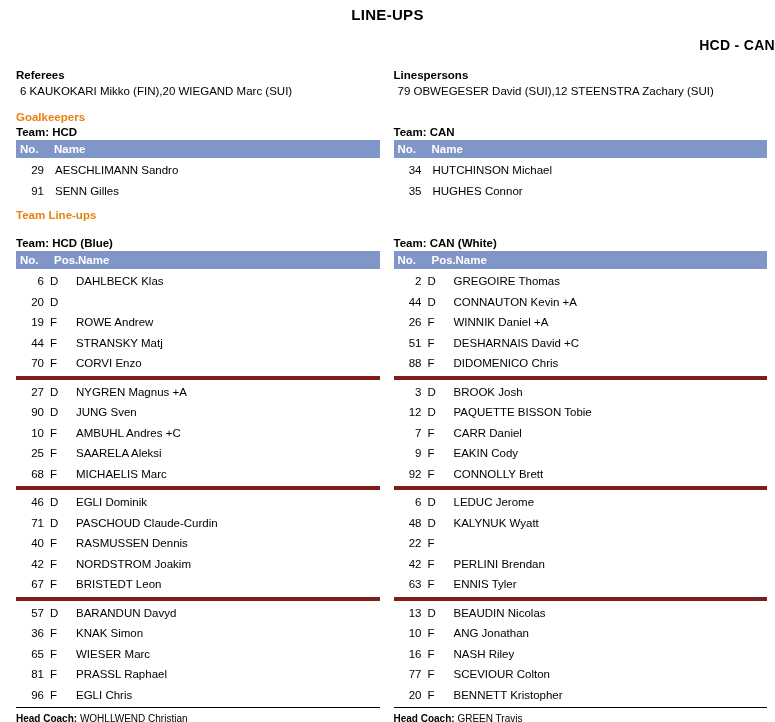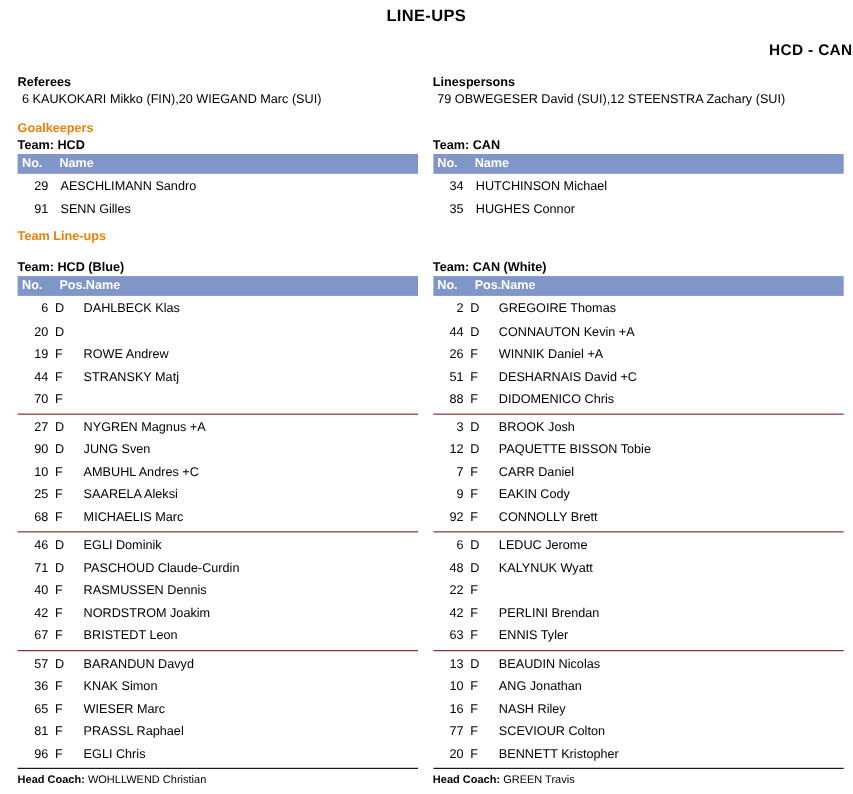--- a/index.html
+++ b/index.html
@@ -106,21 +106,21 @@
   }
   .prow .c-name {
     flex: 1;
   }
   .gk-row .c-name { padding-left: 5px; }
 
   .unit {
     padding-bottom: 2px;
   }
   .unit + .unit {
-    border-top: 1px solid #7f1d1d;
+    border-top: 4px solid #7f1d1d;
     padding-top: 2px;
   }
   .roster-bottom {
     border-top: 1px solid #000000;
   }
   .coach {
     font-size: 10px;
     margin-top: 5px;
   }
   .coach b { font-weight: bold; }
@@ -217,20 +217,21 @@
             <span class="c-name">ROWE Andrew</span>
           </div>
           <div class="prow">
             <span class="c-no">44</span>
             <span class="c-pos">F</span>
             <span class="c-name">STRANSKY Matj</span>
           </div>
           <div class="prow">
             <span class="c-no">70</span>
             <span class="c-pos">F</span>
+            <span class="c-name">CORVI Enzo</span>
           </div>
         </div>
 
         <div class="unit">
           <div class="prow">
             <span class="c-no">27</span>
             <span class="c-pos">D</span>
             <span class="c-name">NYGREN Magnus  +A</span>
           </div>
           <div class="prow">

